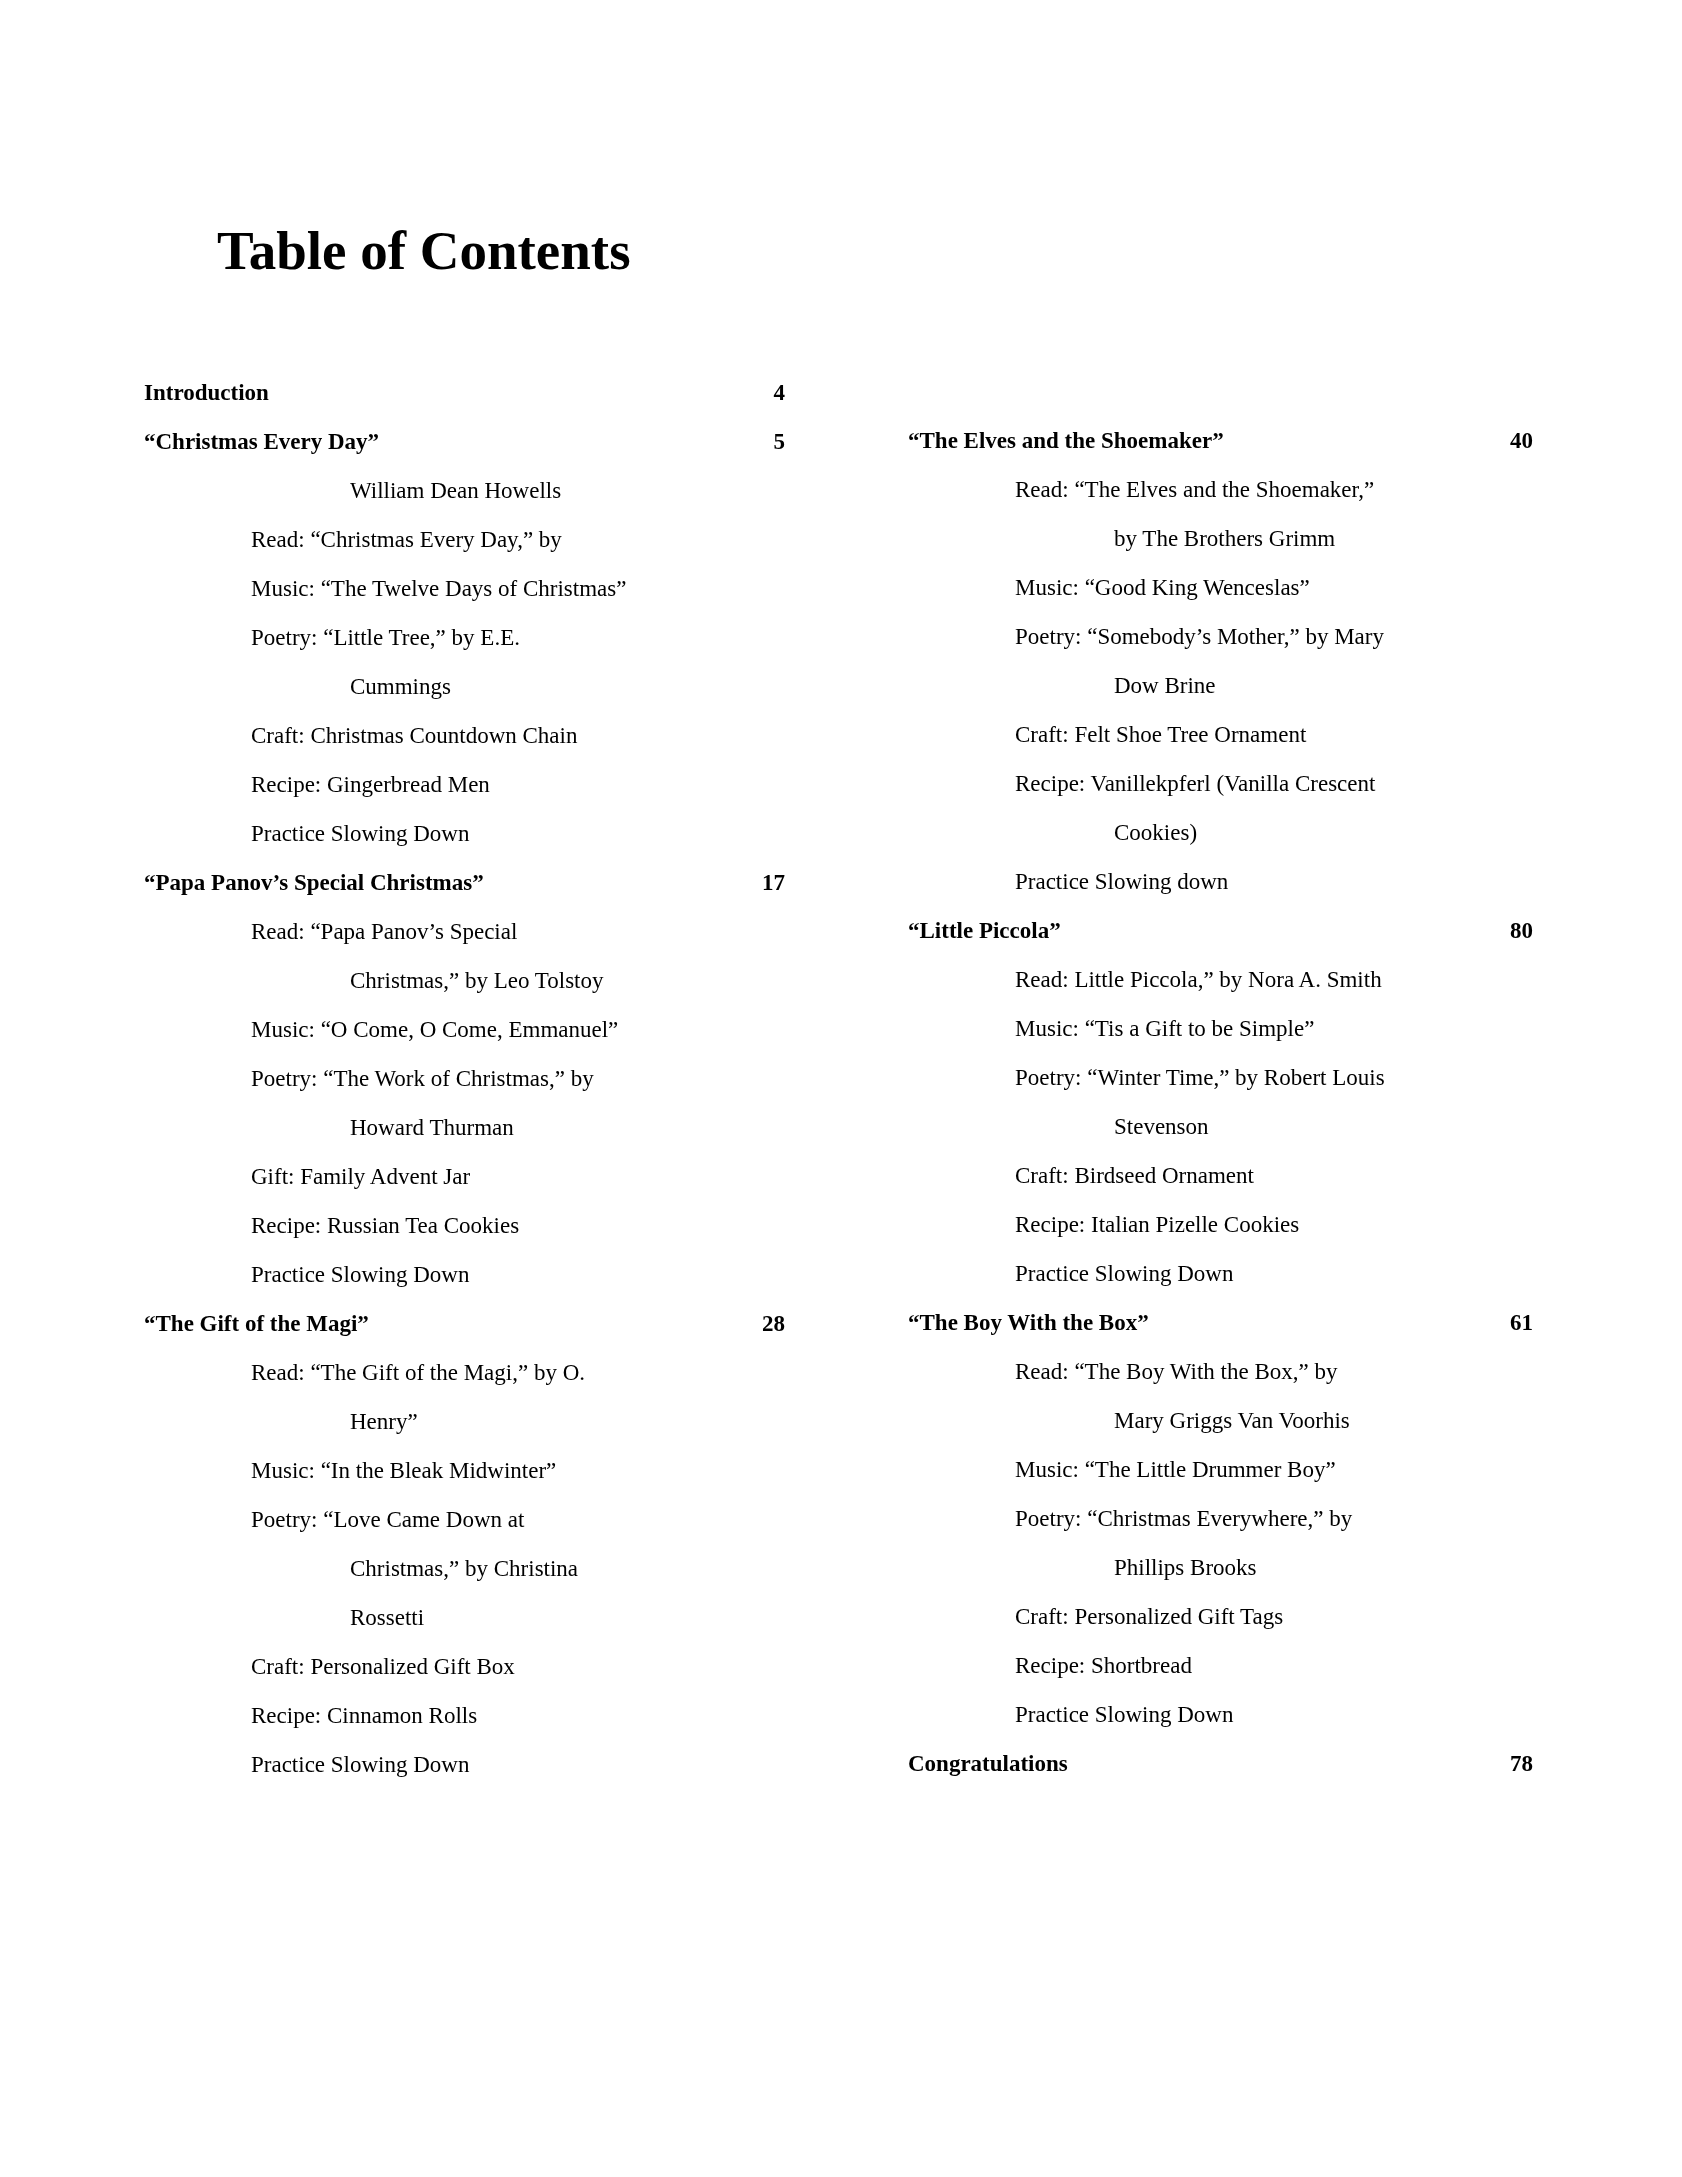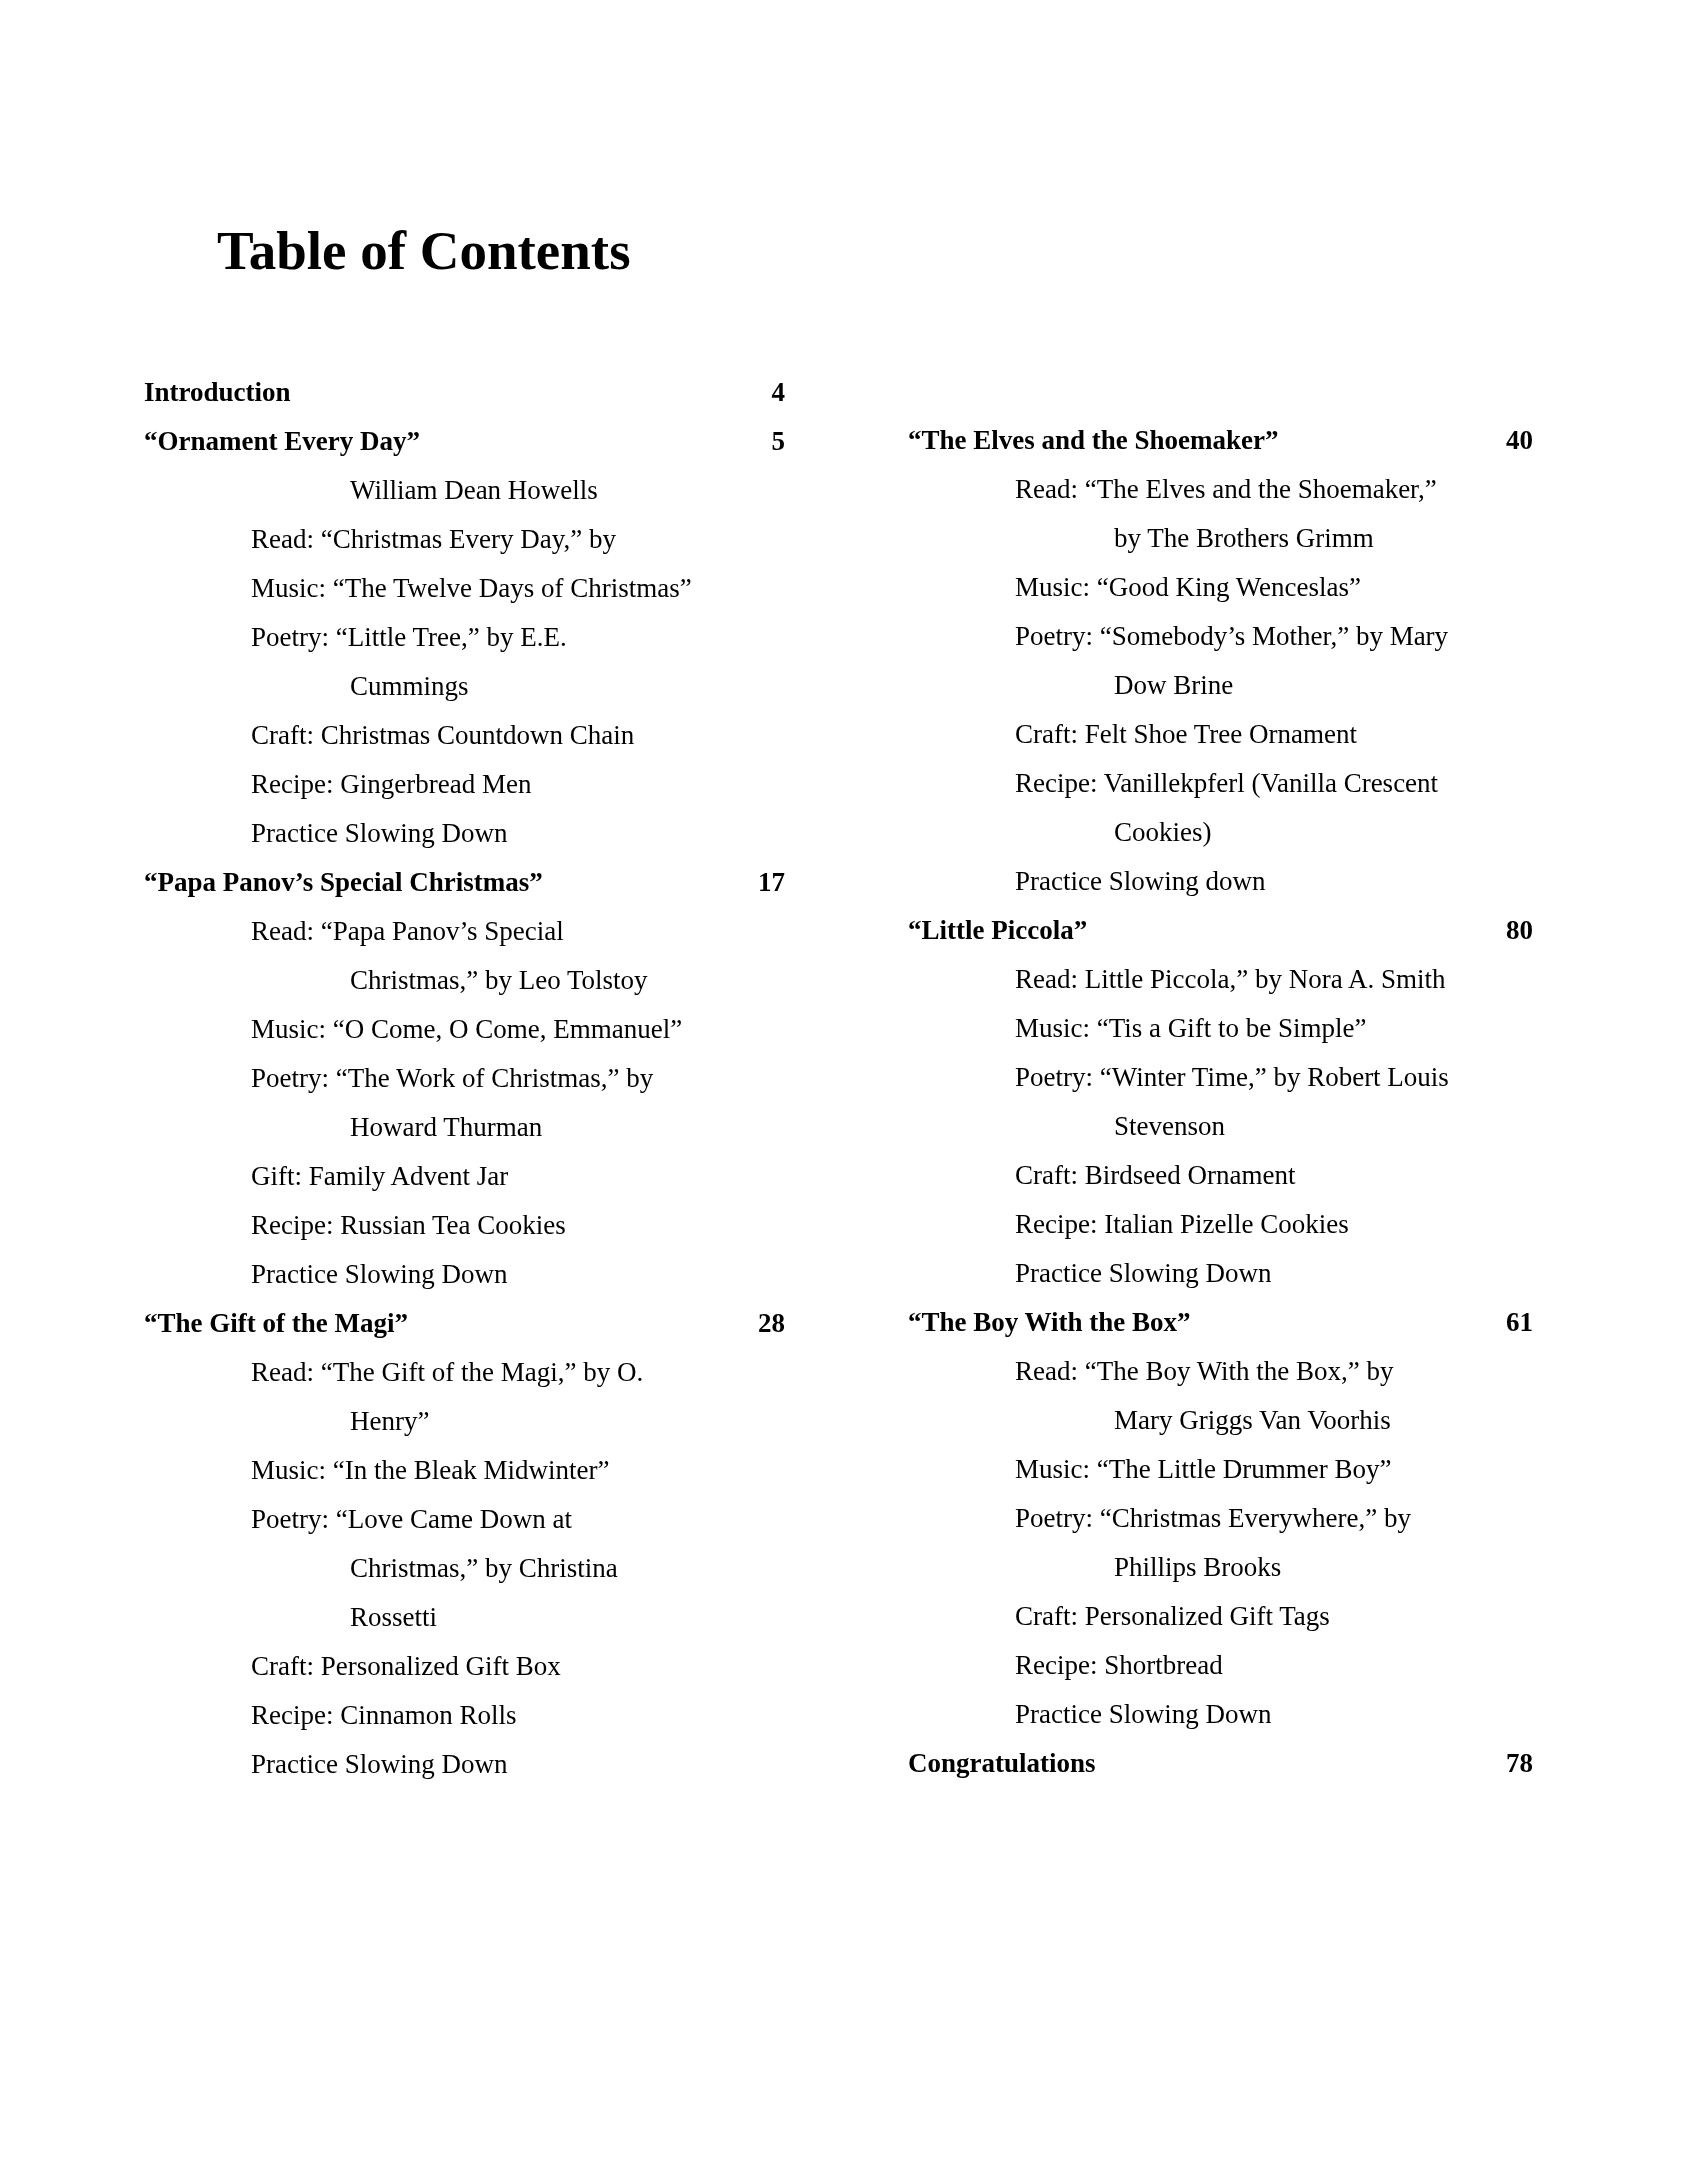--- a/index.html
+++ b/index.html
@@ -26,21 +26,21 @@
     letter-spacing: 0px;
   }
   .toc-col {
     position: absolute;
   }
   #col-left  { left: 144px;  top: 368px; width: 641px; }
   #col-right { left: 908px; top: 416px; width: 625px; }
   .row {
     height: 49px;
     line-height: 49px;
-    font-size: 27px;
+    font-size: 23px;
     display: flex;
     justify-content: space-between;
     white-space: nowrap;
   }
   .row .txt { flex: 1 1 auto; overflow: visible; }
   .row .pg  { flex: 0 0 auto; text-align: right; }
   .heading { font-weight: bold; }
   .i1 .txt { padding-left: 107px; }
   .i2 .txt { padding-left: 206px; }
 </style>
@@ -48,21 +48,21 @@
 <body>
 
 <div class="doc-title">Table of Contents</div>
 
 <div id="col-left" class="toc-col">
     <div class="row i0 heading">
       <span class="txt">Introduction</span>
       <span class="pg">4</span>
     </div>
     <div class="row i0 heading">
-      <span class="txt">“Ornament Every Day”</span>
+      <span class="txt">“Christmas Every Day”</span>
       <span class="pg">5</span>
     </div>
     <div class="row i2">
       <span class="txt">William Dean Howells</span>
     </div>
     <div class="row i1">
       <span class="txt">Read: “Christmas Every Day,” by</span>
     </div>
     <div class="row i1">
       <span class="txt">Music: “The Twelve Days of Christmas”</span>

